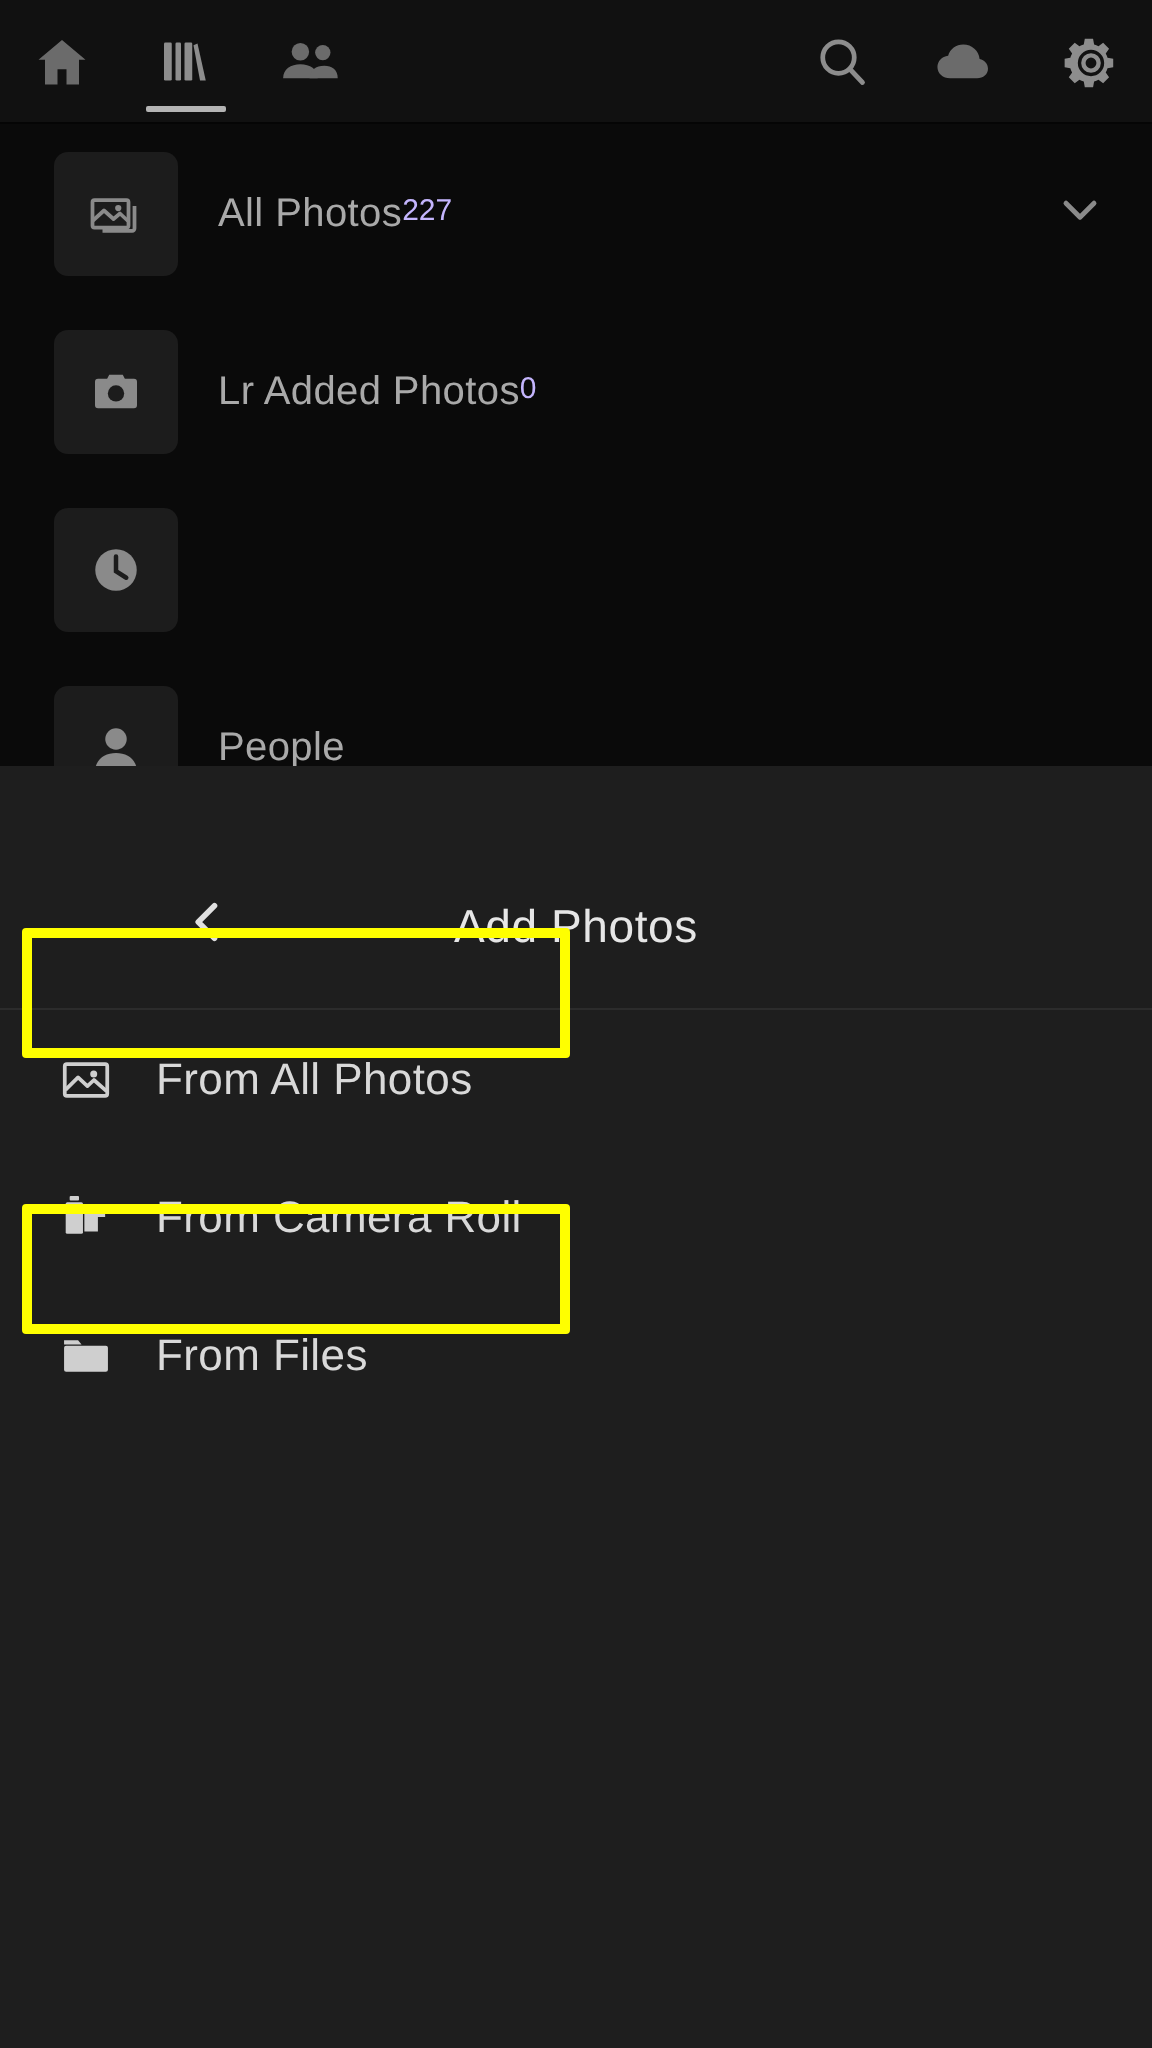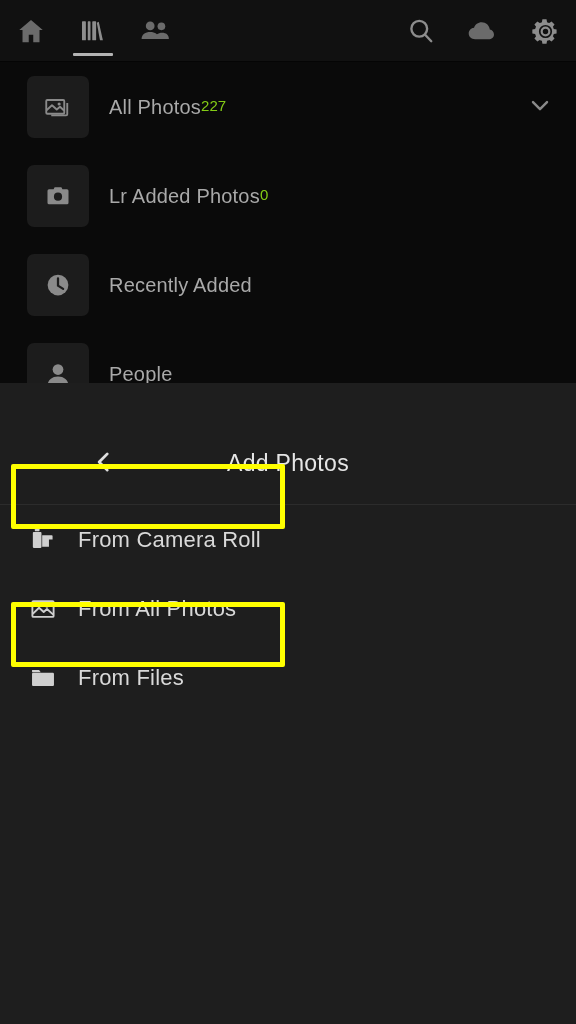--- a/index.html
+++ b/index.html
@@ -96,21 +96,21 @@
     display: flex;
     justify-content: center;
   }
   .lrow-title {
     color: #a9a9a9;
     font-size: 20px;
     line-height: 26px;
     letter-spacing: 0.2px;
   }
   .lrow-count {
-    color: #84cc16;
+    color: #c4b5fd;
     font-size: 15px;
     line-height: 22px;
     margin-top: 1px;
   }
   .lrow-chevron {
     position: absolute;
     right: 22px;
     top: 50%;
     transform: translateY(-50%);
   }
@@ -313,24 +313,20 @@
       </div>
     </div>
 
     <div class="lrow" style="top:178px;">
       <div class="thumb">
         <svg width="30" height="30" viewBox="0 0 24 24">
           <circle cx="12" cy="12" r="8.3" fill="#8a8a8a"></circle>
           <path d="M12 6.6v5.9l4.1 2.6" stroke="#1c1c1c" stroke-width="1.8" fill="none" stroke-linecap="round"></path>
         </svg>
       </div>
-      <div class="lrow-text">
-        <div class="lrow-title">Recently Added</div>
-        <div class="lrow-count"></div>
-      </div>
     </div>
 
     <div class="lrow" style="top:267px;">
       <div class="thumb">
         <svg width="30" height="30" viewBox="0 0 24 24" fill="#8a8a8a">
           <circle cx="12" cy="8.4" r="4.3"></circle>
           <path d="M3.6 21.6c0-4.9 3.8-7.6 8.4-7.6s8.4 2.7 8.4 7.6z"></path>
         </svg>
       </div>
       <div class="lrow-text">
@@ -345,51 +341,51 @@
 
     <div class="sheet-header">
       <div class="sheet-back">
         <span>
           <svg width="26" height="26" viewBox="0 0 24 24" fill="none" stroke="#e0e0e0" stroke-width="2.6" stroke-linecap="round" stroke-linejoin="round">
             <polyline points="15,4.5 7.5,12 15,19.5"></polyline>
           </svg>
         </span>
       </div>
       <div class="sheet-title">Add Photos</div>
+    </div>
+
+    <div class="opt-wrap">
+      <div class="opt">
+        <span class="opt-icon">
+          <svg width="28" height="28" viewBox="0 0 24 24" fill="none" stroke="#cfcfcf" stroke-width="1.6">
+            <rect x="2.9" y="5.2" width="18.2" height="13.6" rx="0.9"></rect>
+            <path d="M3.2 16.2 L8.6 10.9 L12.6 14.6 L15.4 12.0 L20.8 16.8" stroke-linejoin="round"></path>
+            <circle cx="15.3" cy="9.4" r="1.5" fill="#cfcfcf" stroke="none"></circle>
+          </svg>
+        </span>
+        <span class="opt-label">From All Photos</span>
+      </div>
     </div>
 
     <div class="opt-wrap">
       <div class="opt">
         <span class="opt-icon">
           <svg width="28" height="28" viewBox="0 0 24 24" fill="#cfcfcf">
             <rect x="5.0" y="2.6" width="4.0" height="1.9" rx="0.4"></rect>
             <rect x="3.3" y="5.2" width="7.4" height="13.6" rx="0.7"></rect>
             <path d="M11.3 7.9h8.2a0.7 0.7 0 0 1 0.7 0.7v3.0h-3.1v6.2h-5.8z"></path>
           </svg>
         </span>
         <span class="opt-label">From Camera Roll</span>
       </div>
     </div>
 
     <div class="opt-wrap">
       <div class="opt">
         <span class="opt-icon">
-          <svg width="28" height="28" viewBox="0 0 24 24" fill="none" stroke="#cfcfcf" stroke-width="1.6">
-            <rect x="2.9" y="5.2" width="18.2" height="13.6" rx="0.9"></rect>
-            <path d="M3.2 16.2 L8.6 10.9 L12.6 14.6 L15.4 12.0 L20.8 16.8" stroke-linejoin="round"></path>
-            <circle cx="15.3" cy="9.4" r="1.5" fill="#cfcfcf" stroke="none"></circle>
-          </svg>
-        </span>
-        <span class="opt-label">From All Photos</span>
-      </div>
-    </div>
-
-    <div class="opt-wrap">
-      <div class="opt">
-        <span class="opt-icon">
           <svg width="28" height="28" viewBox="0 0 24 24" fill="#cfcfcf">
             <path d="M2.6 5.2h6.0l1.5 1.9H2.6z"></path>
             <rect x="2.6" y="7.6" width="18.8" height="11.2" rx="0.9"></rect>
           </svg>
         </span>
         <span class="opt-label">From Files</span>
       </div>
     </div>
 
   </div>

